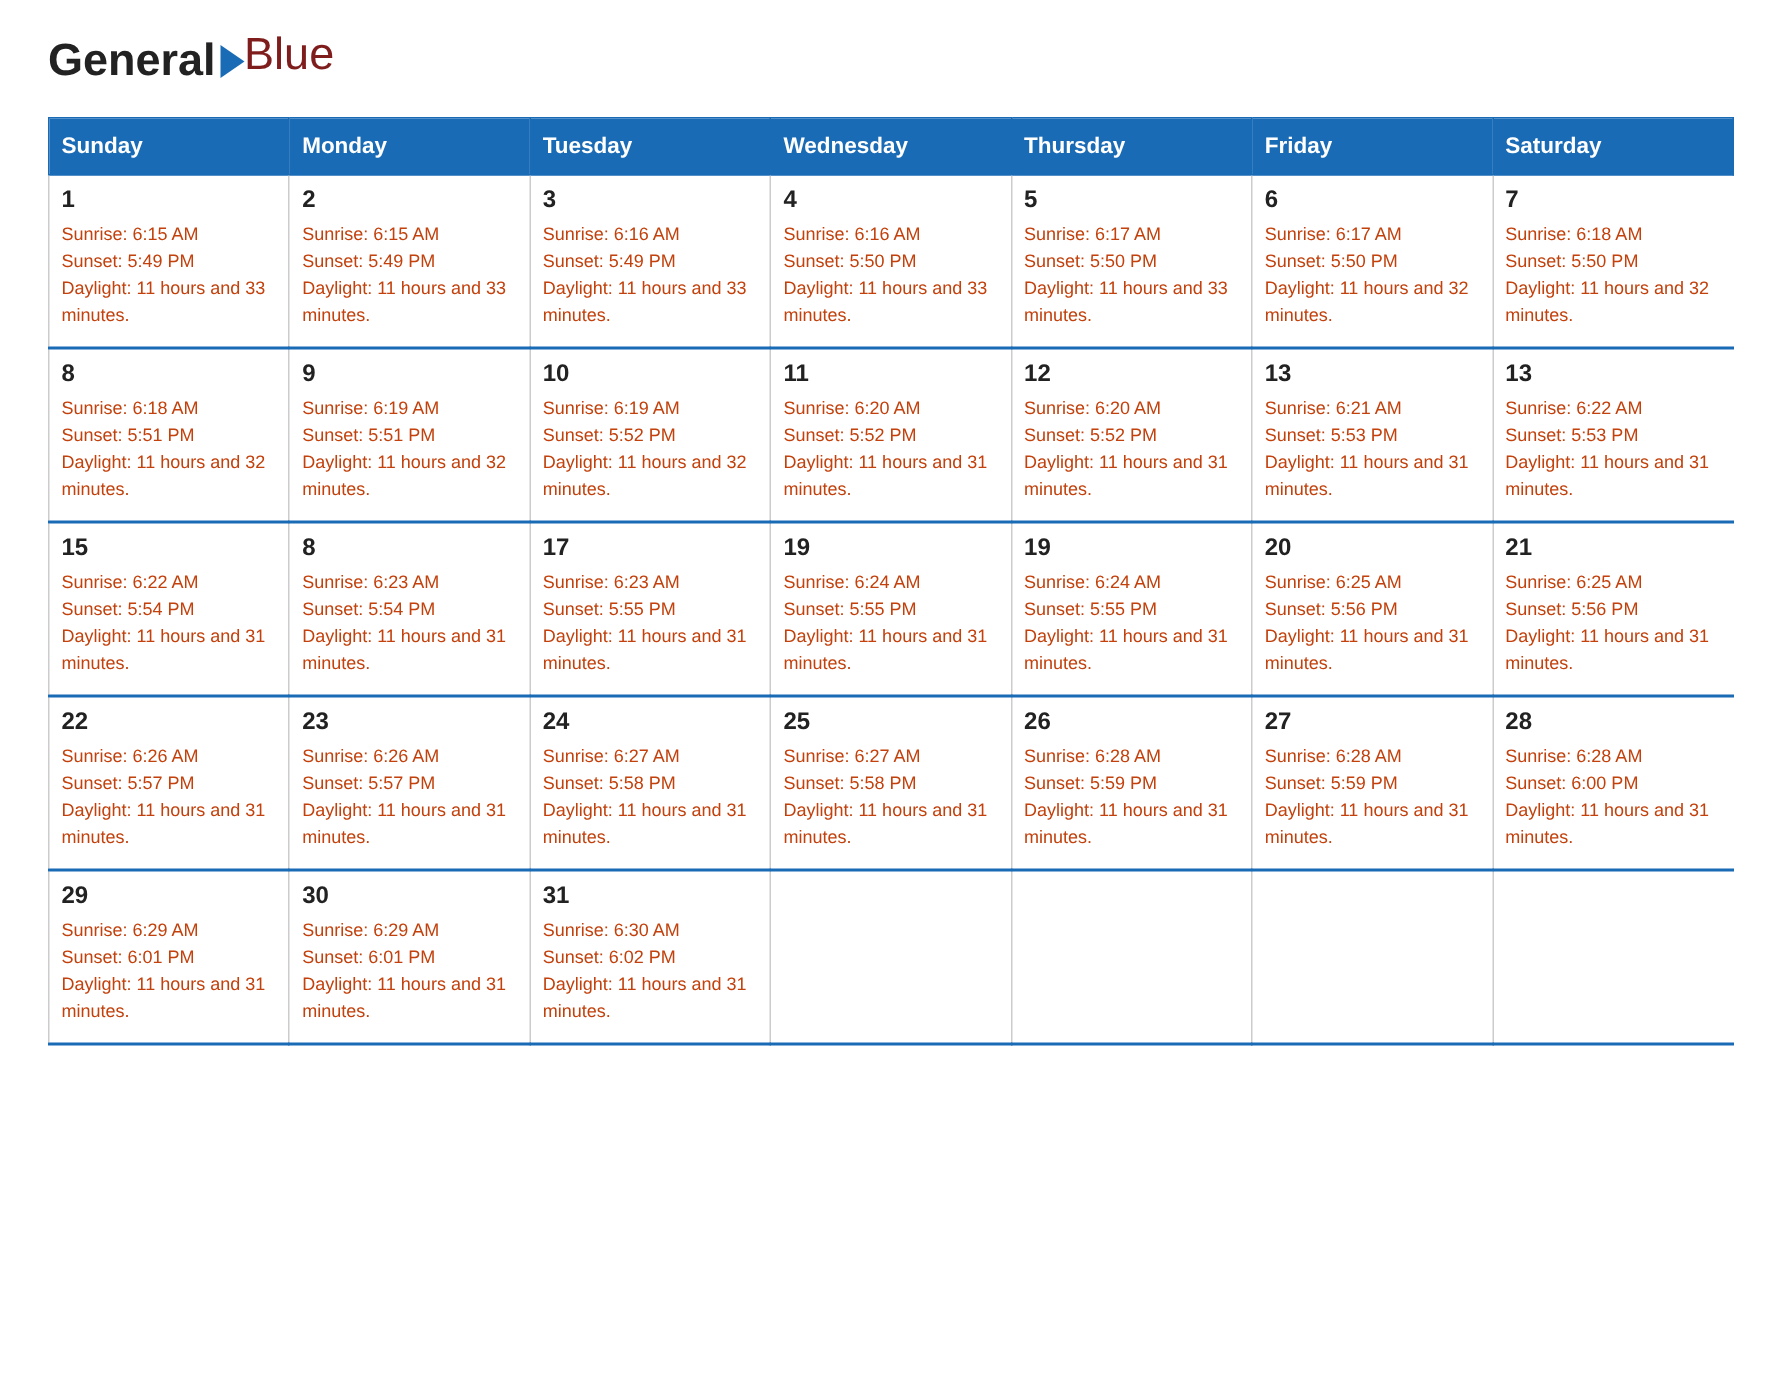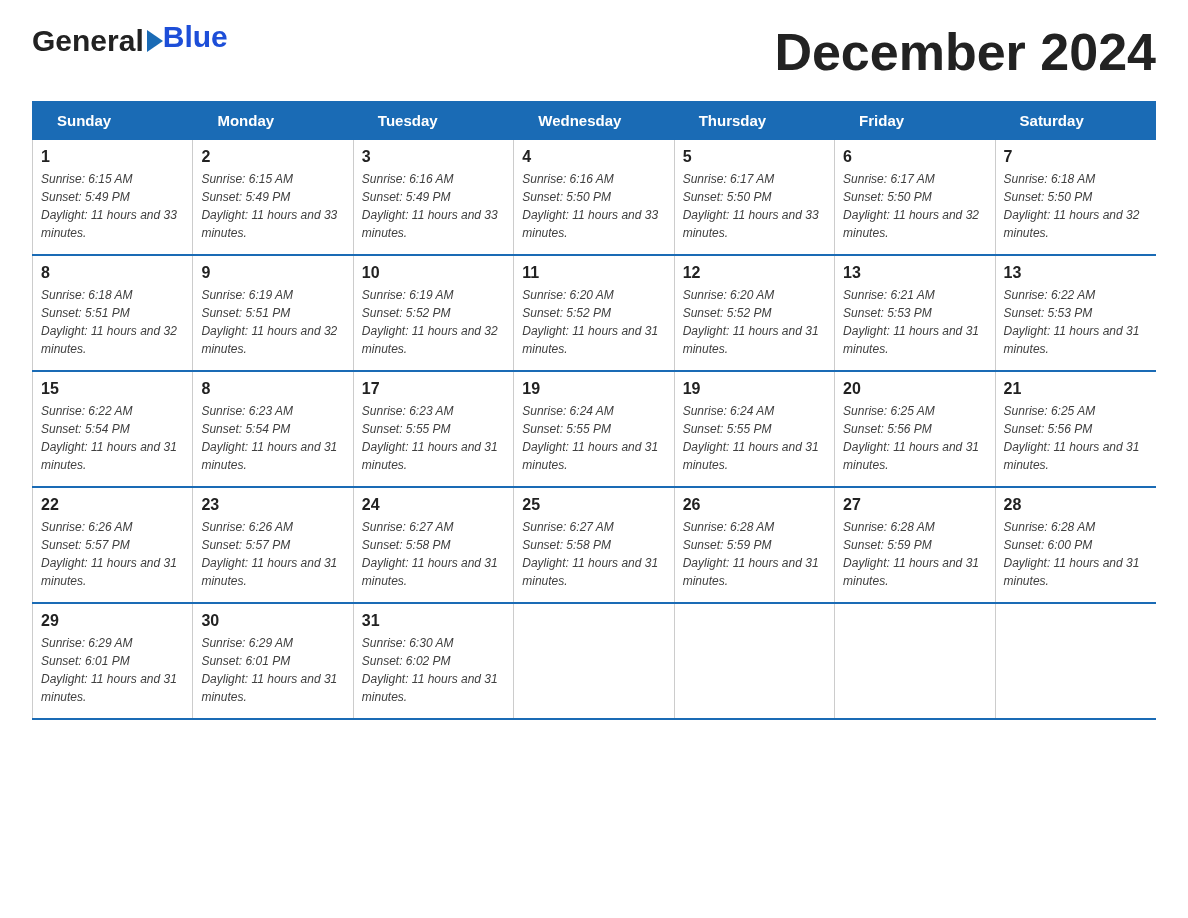--- a/index.html
+++ b/index.html
@@ -35,21 +35,21 @@
       border-collapse: collapse;
       table-layout: fixed;
     }
     thead tr {
       background-color: #1a6bb5;
     }
     thead th {
       color: #fff;
       font-size: 15px;
       font-weight: bold;
-      padding: 10px 24px;
+      padding: 10px 8px;
       text-align: left;
       border: 1px solid #1a6bb5;
     }
     tbody tr {
       border-bottom: 2px solid #1a6bb5;
     }
     tbody td {
       vertical-align: top;
       padding: 8px 8px 12px 8px;
       border-right: 1px solid #ccc;
@@ -66,23 +66,22 @@
     }
     .day-number {
       font-size: 16px;
       font-weight: bold;
       color: #222;
       display: block;
       margin-bottom: 4px;
     }
     .day-info {
       font-size: 12px;
-      color: #404040;
+      color: #c2410c;
       line-height: 1.5;
-      font-style: italic;
     }
     .empty-cell {
       background: #fff;
     }
     
     .logo-wrapper {
       display: flex;
       flex-direction: row;
     }
     .logo-line1 {
@@ -96,38 +95,37 @@
       display: inline-block;
       width: 0;
       height: 0;
       border-top: 11px solid transparent;
       border-bottom: 11px solid transparent;
       border-left: 16px solid #1a6bb5;
       margin-left: 3px;
     }
     .logo-line2 {
       font-size: 30px;
-      font-weight: bold;
-      color: #1d4ed8;
+      font-weight: normal;
+      color: #7f1d1d;
       margin-top: -4px;
     }
   </style>
 </head>
 <body>
 
 <div class="header">
   <div class="logo-wrapper">
     <div class="logo-line1">
       <span>General</span>
       <span class="logo-arrow"></span>
     </div>
     <div class="logo-line2">Blue</div>
   </div>
   <div class="title-block">
-    <div class="month-title">December 2024</div>
   </div>
 </div>
 
 <table>
   <thead>
     <tr>
     <th>Sunday</th>
         <th>Monday</th>
         <th>Tuesday</th>
         <th>Wednesday</th>

